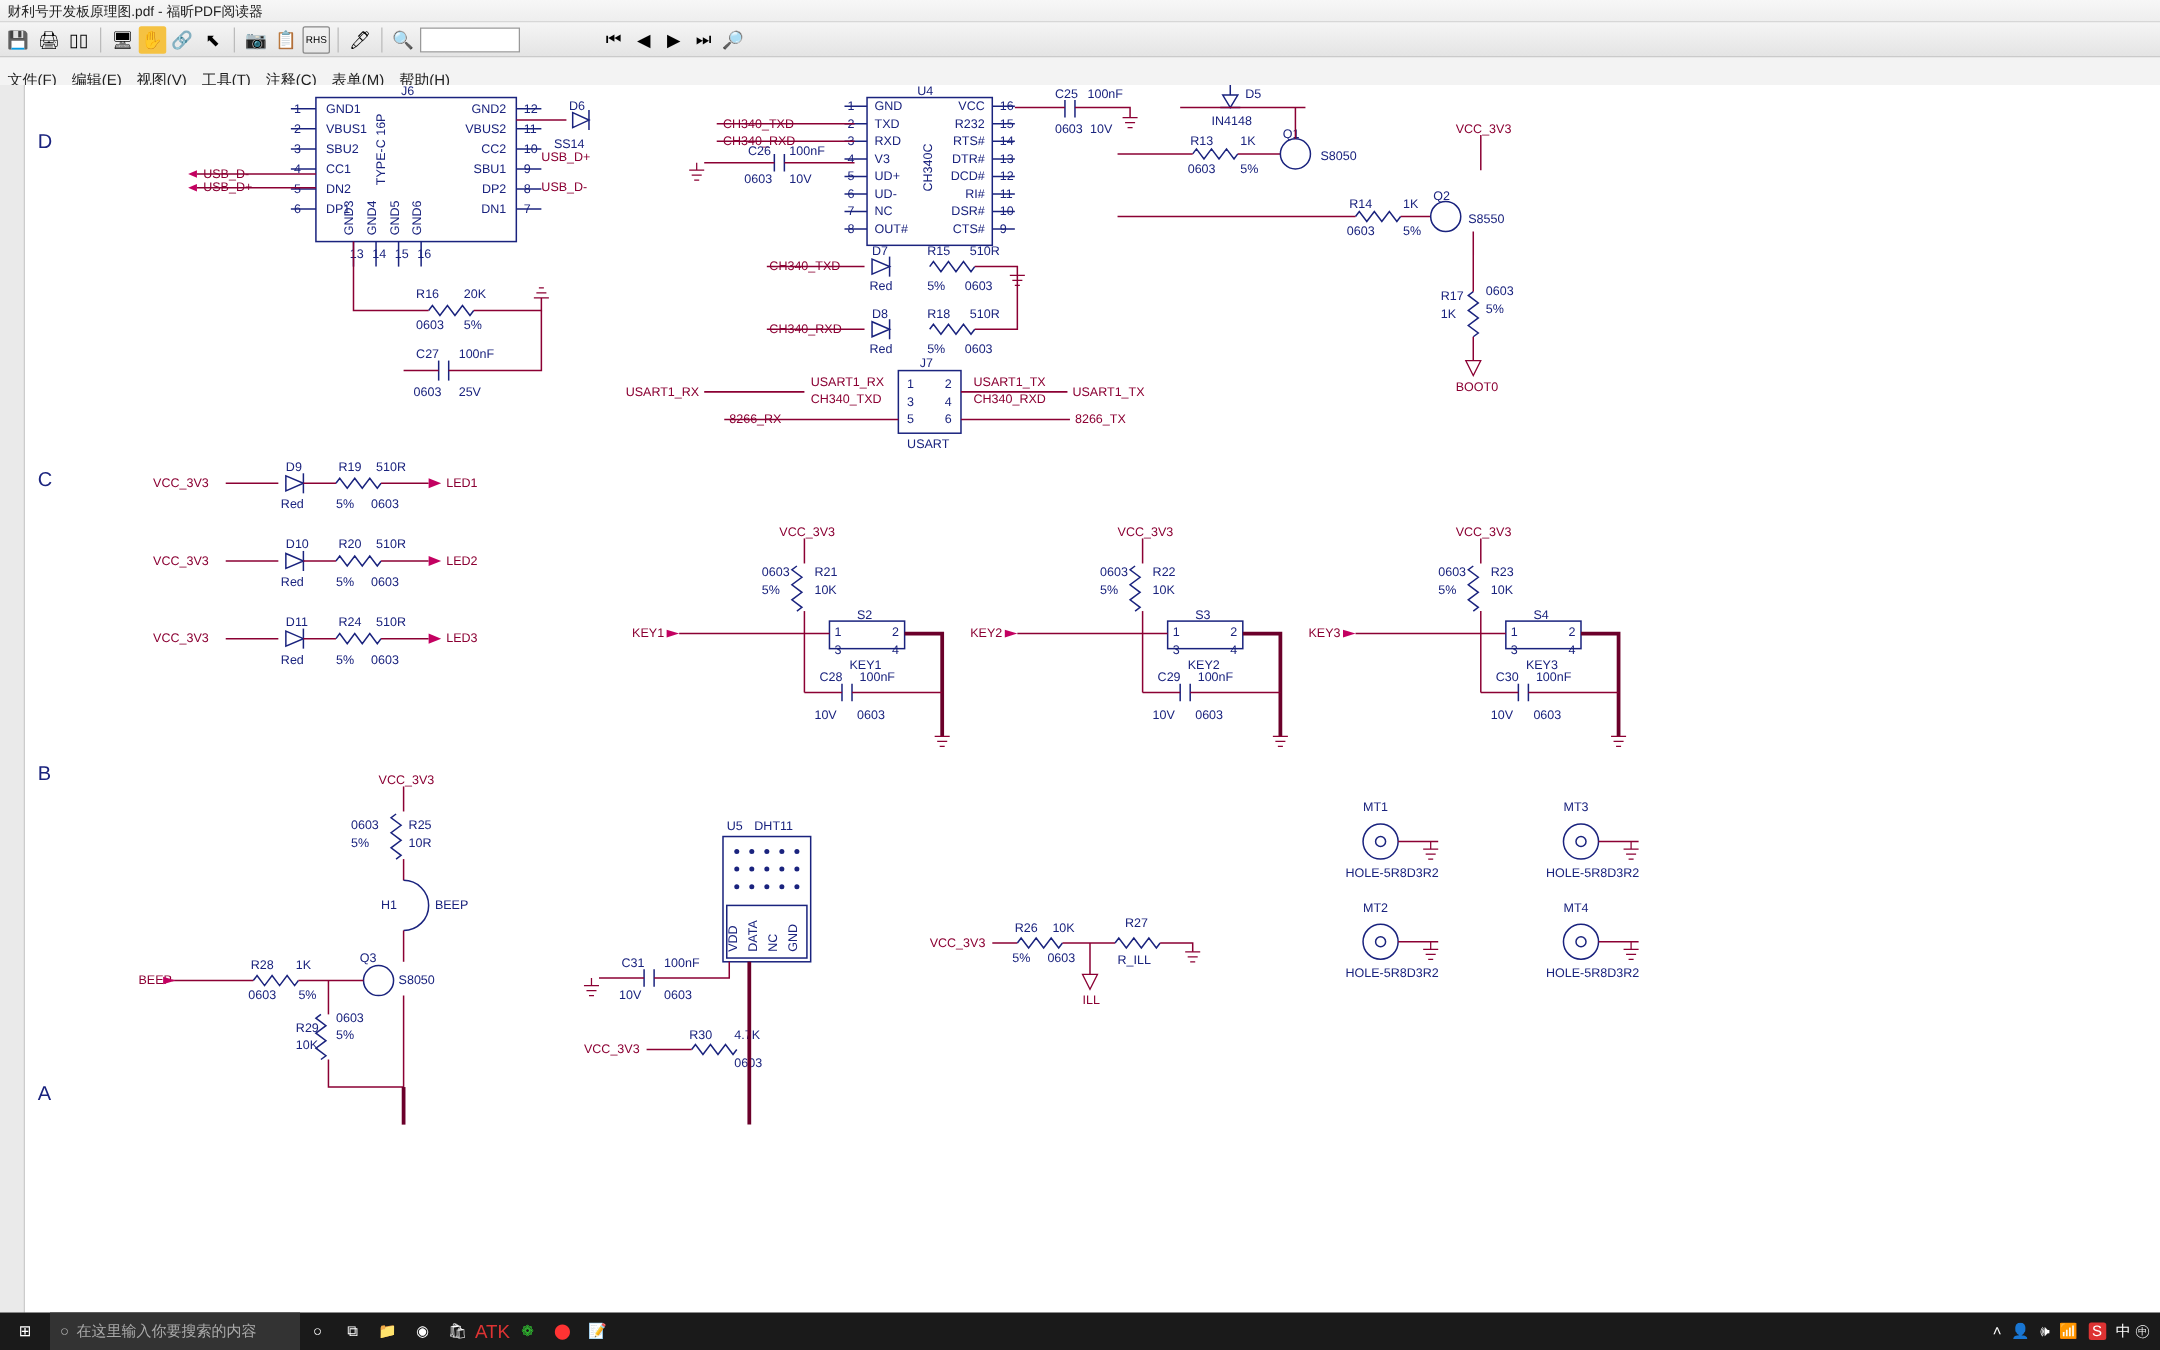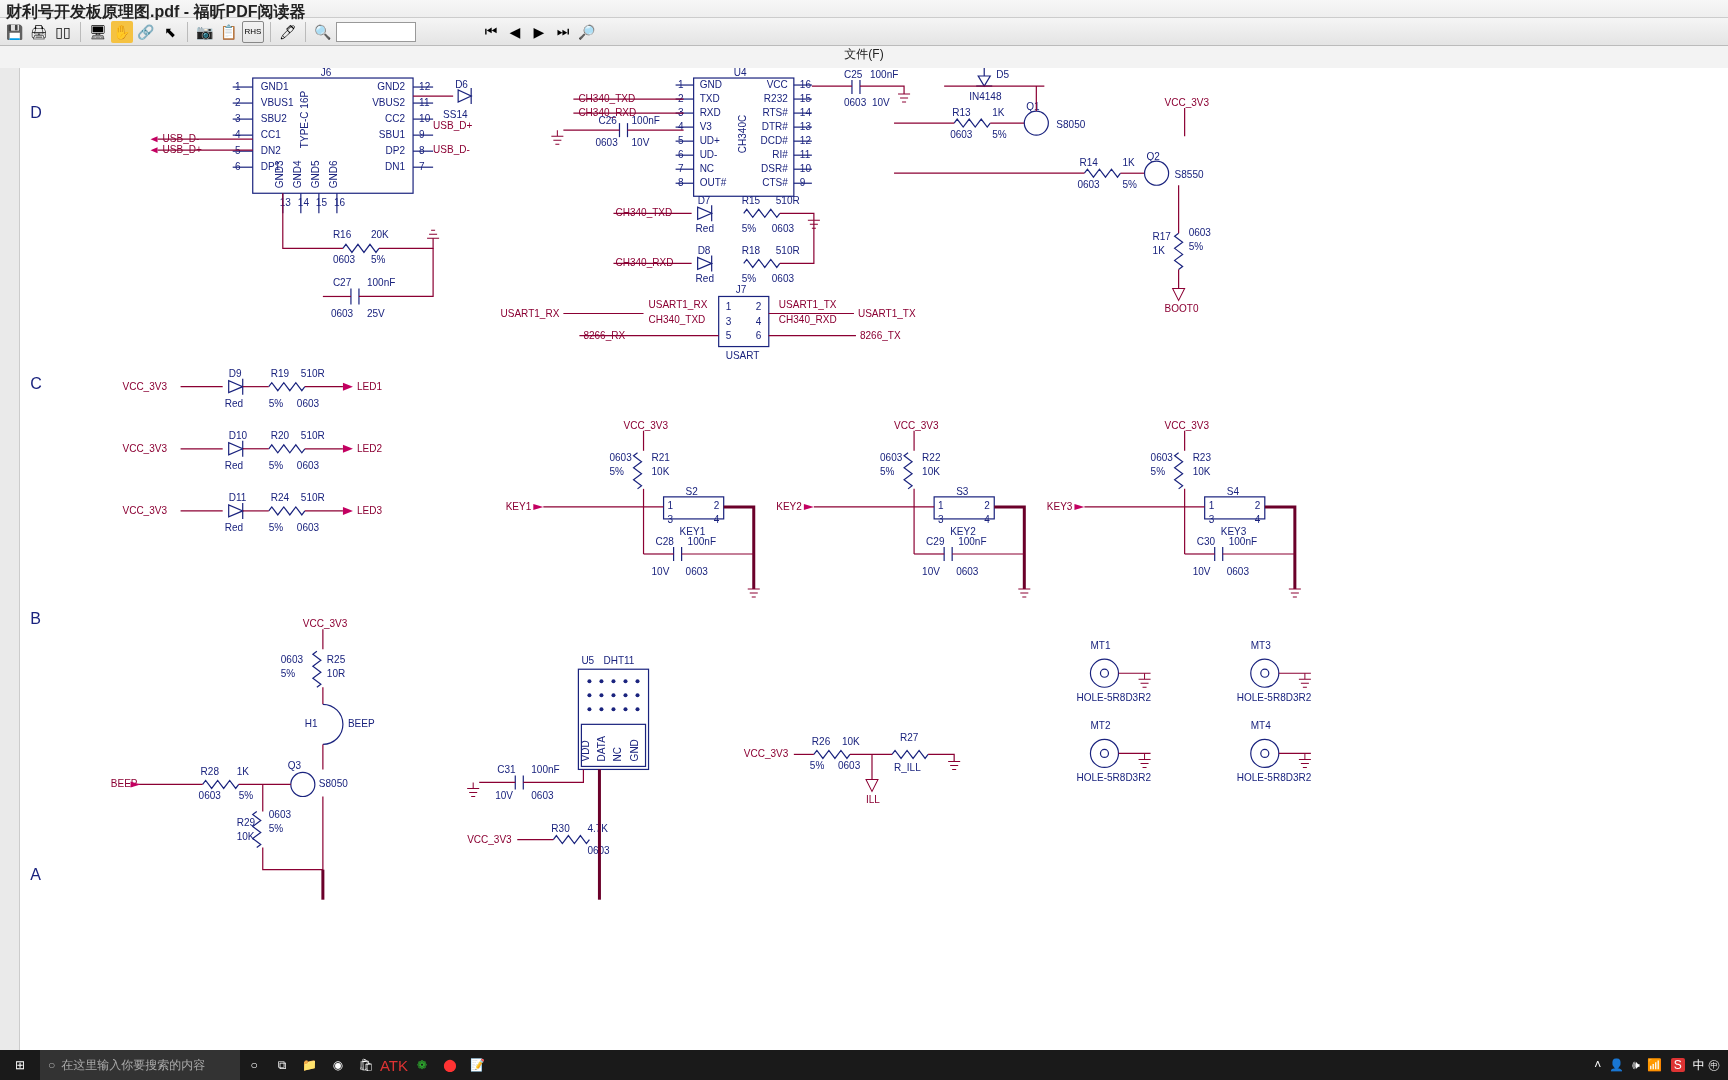--- a/index.html
+++ b/index.html
@@ -10,23 +10,22 @@
     width: 1728px;
     height: 1080px;
     overflow: hidden;
     position: relative;
   }
   .title-bar {
     height: 18px;
     background: linear-gradient(#f7f7f7, #eee);
     border-bottom: 1px solid #ccc;
     padding: 2px 6px;
-    font-size: 16px;
+    font-size: 11px;
     color: #222;
-    font-weight: bold;
   }
   .toolbar {
     height: 28px;
     background: linear-gradient(#f5f5f5, #e4e4e4);
     border-bottom: 1px solid #bbb;
     display: flex;
     align-items: center;
     padding: 0 4px;
     gap: 2px;
   }
@@ -48,21 +47,20 @@
   .menu-bar {
     height: 38px;
     background: #f3f3f3;
     border-bottom: 1px solid #d0d0d0;
     display: flex;
     align-items: center;
     padding: 0 6px;
     gap: 12px;
     font-size: 12px;
     color: #222;
-    flex-direction: column;
   }
   .left-gutter {
     position: absolute;
     left: 0;
     top: 68px;
     width: 20px;
     bottom: 30px;
     background: #eaeaea;
     border-right: 1px solid #ccc;
   }

